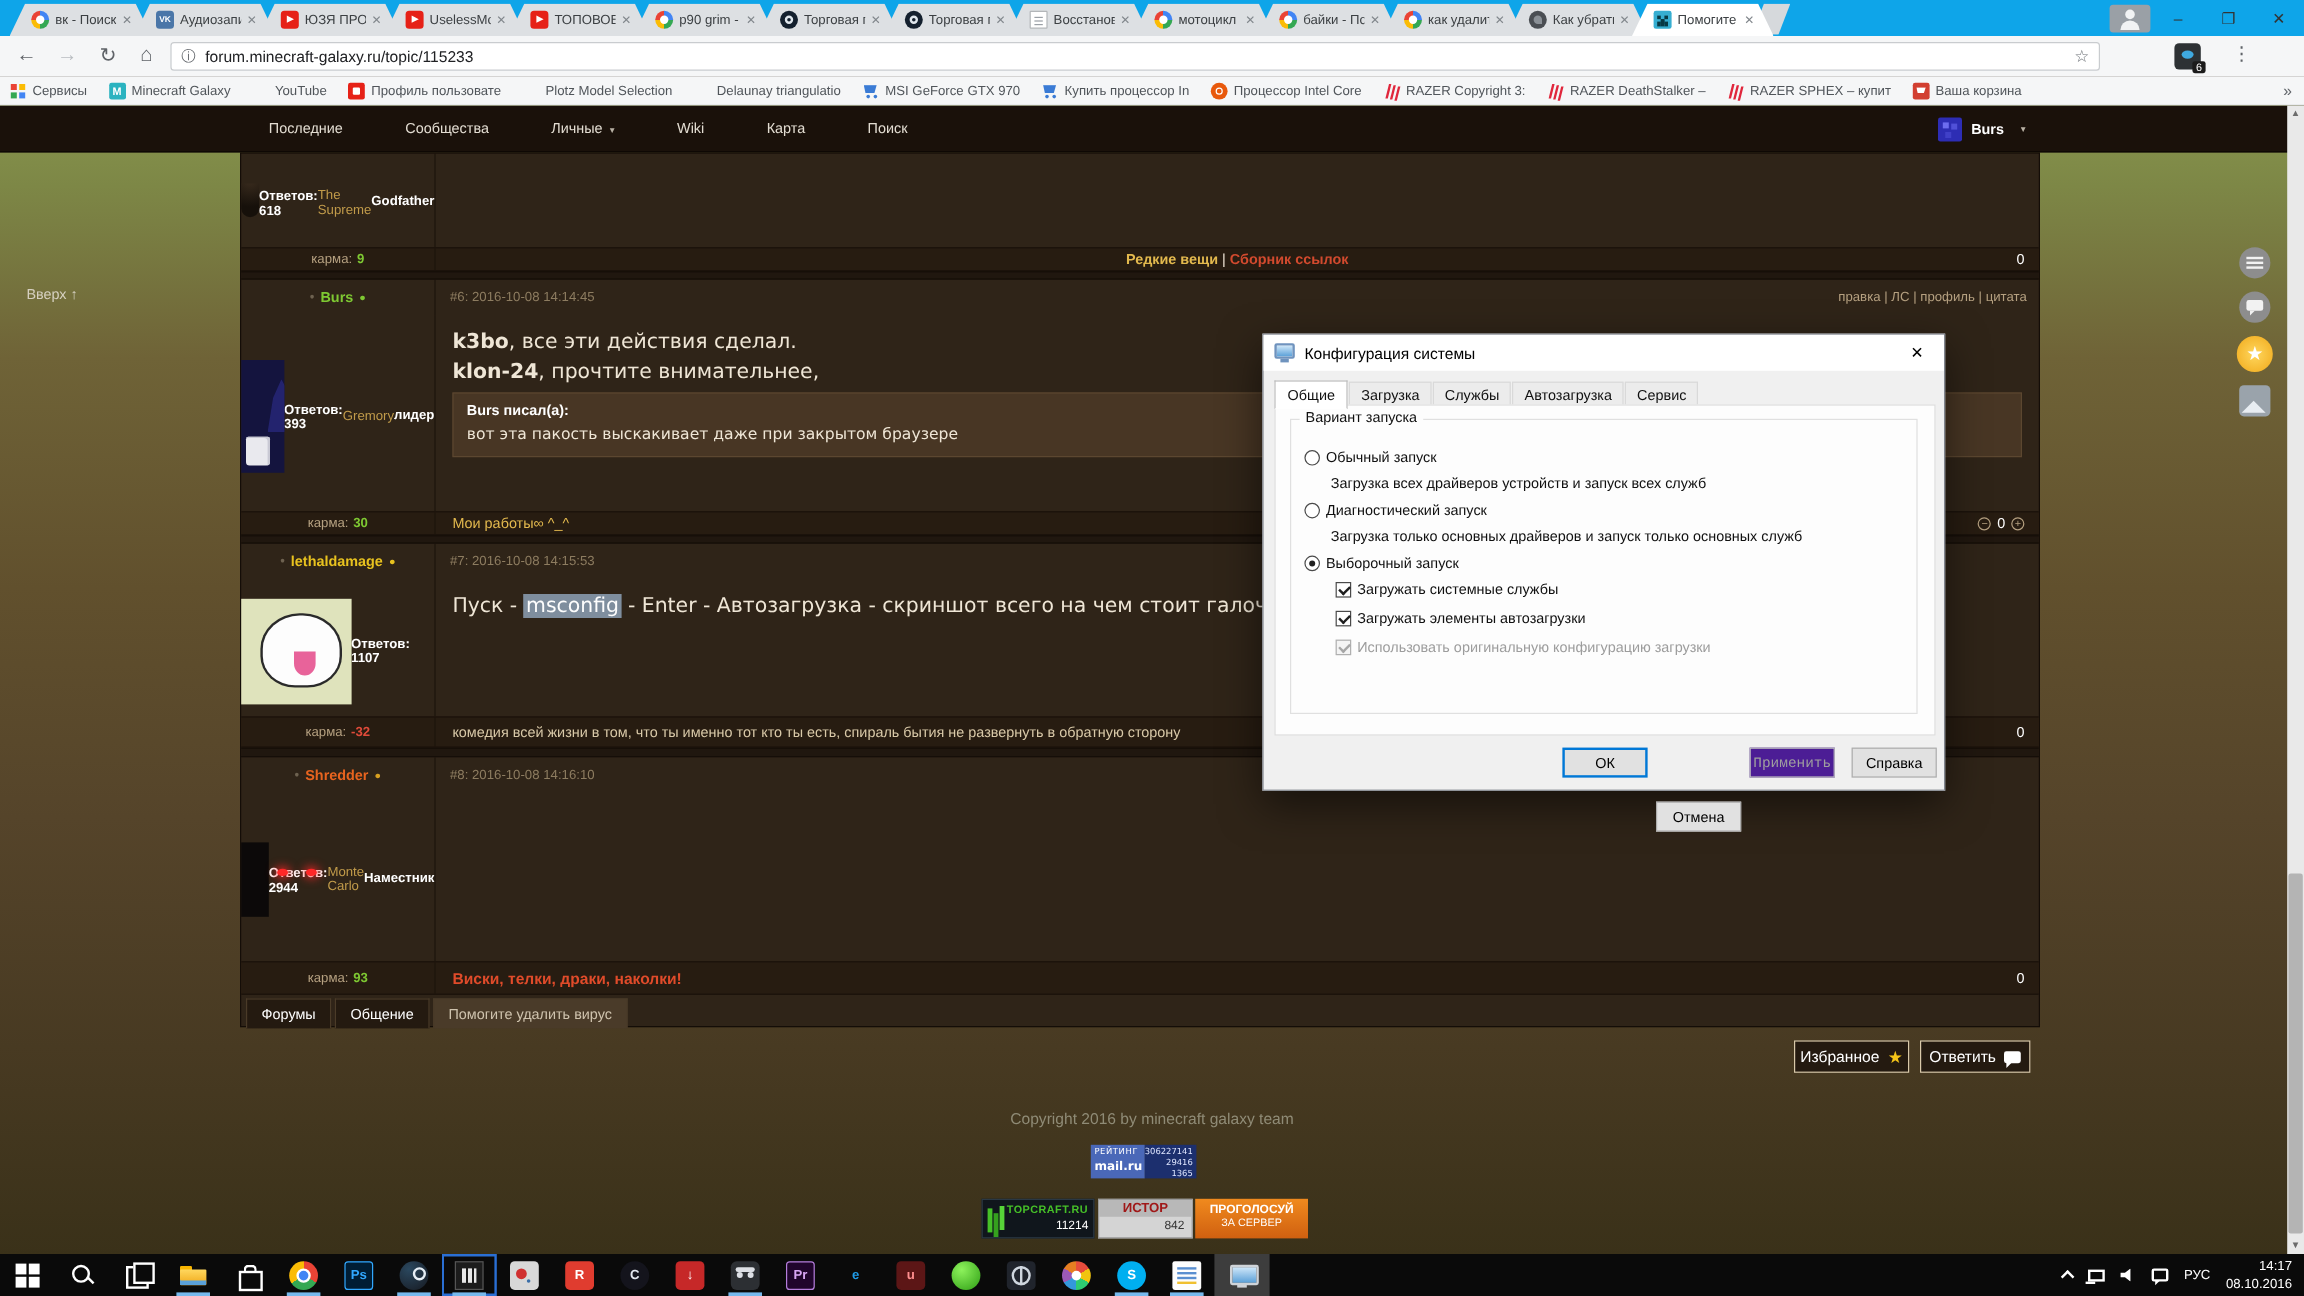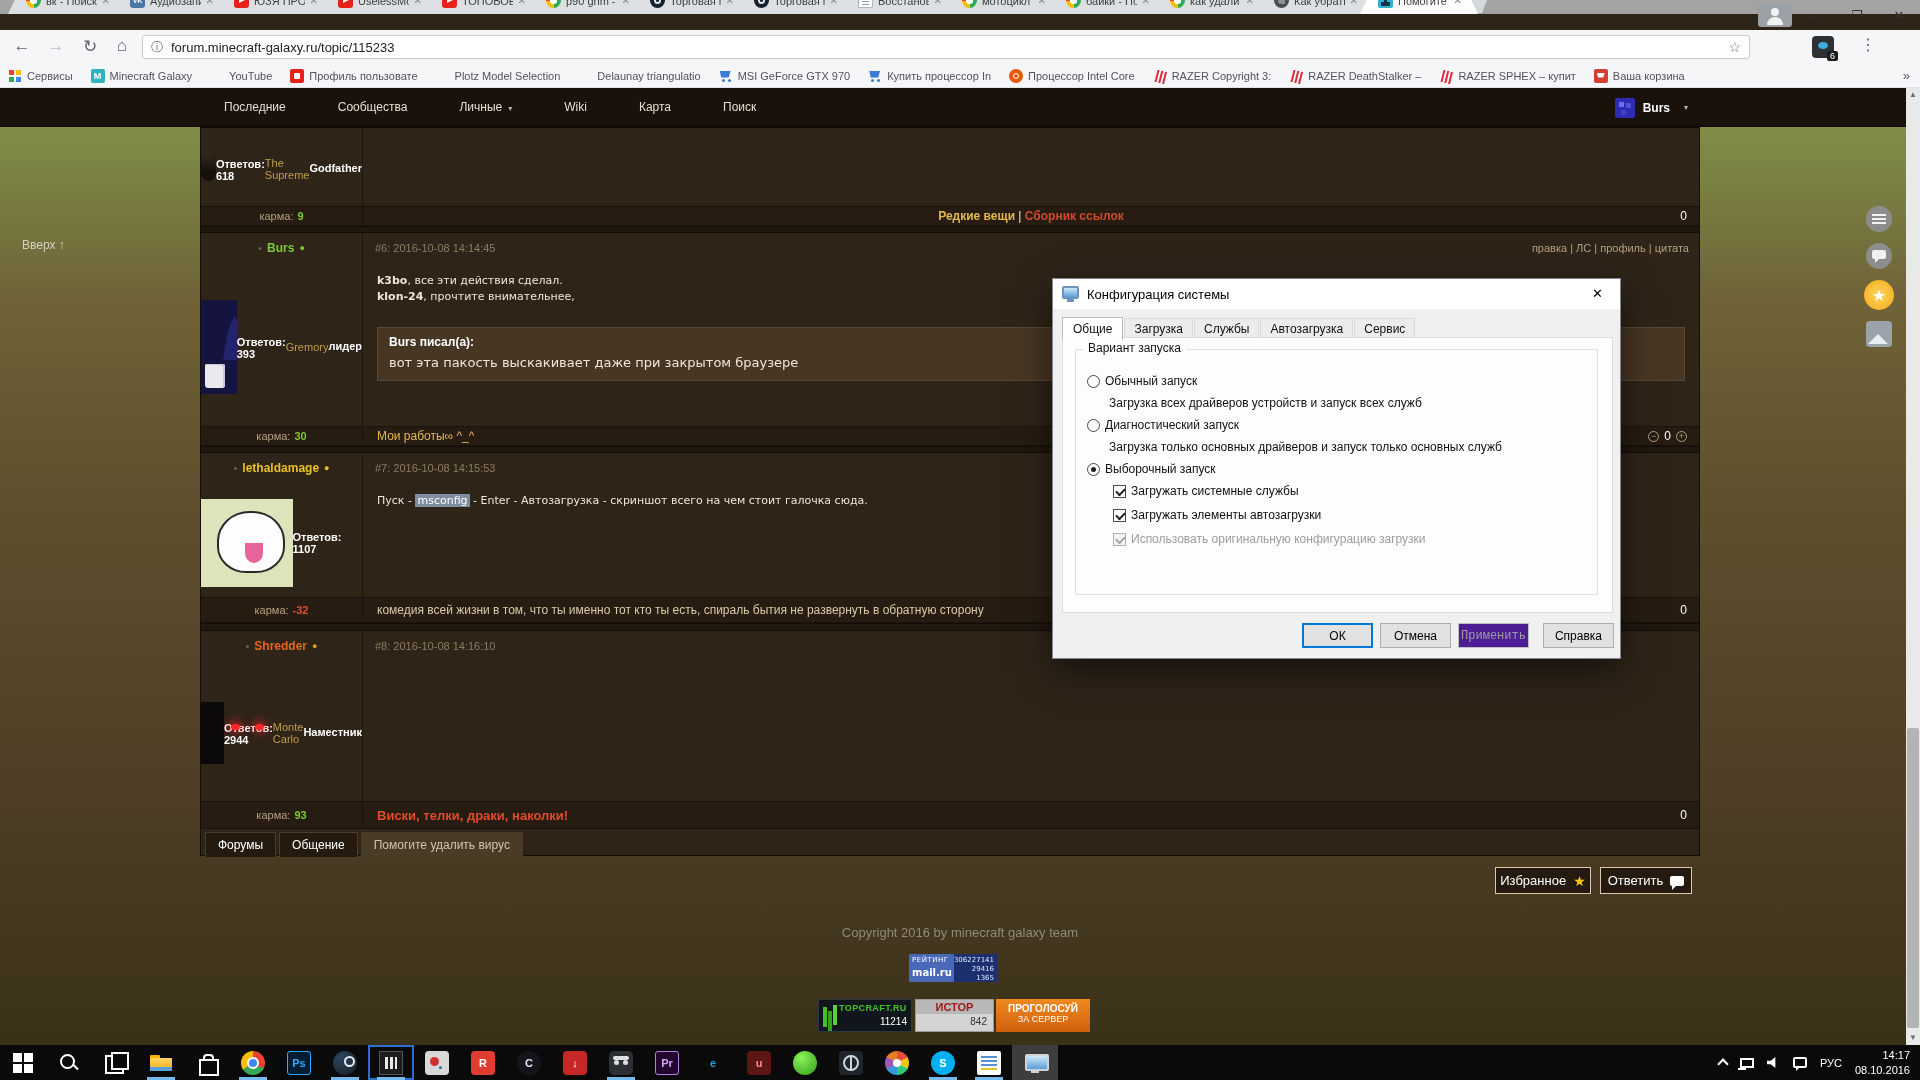--- a/index.html
+++ b/index.html
@@ -1,21 +1,21 @@
 <!DOCTYPE html>
 <html><head>
 <meta charset="utf-8">
 <style>
   * { margin:0; padding:0; box-sizing:border-box; }
   html,body { width:1920px; height:1080px; overflow:hidden; background:#000; }
   body { font-family:"Liberation Sans",sans-serif; }
   .stage { position:relative; width:1920px; height:1080px; overflow:hidden; background:#2f2418; }
 
   
-  .tabstrip { position:absolute; left:0; top:0; width:1920px; height:14px; background:#a3a3a3;padding-left:38px; }
+  .tabstrip { position:absolute; left:0; top:0; width:1920px; height:30px; background:#0ea5e9;padding-left:38px; }
   .tabs { position:absolute; left:8px; bottom:0; display:flex; height:27px; }
   .tab { position:relative; width:118px; height:27px; margin-right:-14px;
          clip-path:polygon(13px 0, calc(100% - 13px) 0, 100% 100%, 0 100%);
          background:#dde0e3; display:flex; align-items:center; padding:0 16px 0 18px; gap:5px; }
   .tab.active { background:#ffffff; z-index:5; }
   .tab-label { flex:1; font-size:11px; color:#3c4043; white-space:nowrap; overflow:hidden; }
   .tab-close { font-size:10px; color:#80868b; flex:none; }
   .newtab { width:32px; height:26px; margin-left:-4px; clip-path:polygon(10px 0,100% 0,calc(100% - 10px) 100%,0 100%); background:#d6d9dc; z-index:1; }
   .profile-btn { position:absolute; right:128px; top:4px; width:34px; height:23px; background:#9aa0a6; border-radius:3px; }
   .profile-btn::before { content:""; position:absolute; left:13px; top:4px; width:8px; height:8px; border-radius:50%; background:#f1f3f4; }
@@ -108,21 +108,21 @@
   .phead { align-items:center; }
   .phead .pleft { flex-direction:row; justify-content:center; align-items:center; gap:5px; height:100%; }
   .post-num { font-size:11px; color:#8d7c60; margin-left:12px; }
   .post-actions { position:absolute; right:10px; top:50%; transform:translateY(-50%); font-size:11px; color:#b5a080; }
   .dot-dim { color:#6e6250; font-size:11px; }
   .uname { font-size:12px; font-weight:bold; }
   .udot { font-size:9px; }
   .replies { font-size:11px; font-weight:bold; color:#fff; margin-top:6px; }
   .rank1 { font-size:11px; color:#c19b4a; margin-top:4px; }
   .rank2 { font-size:11px; font-weight:bold; color:#fff; margin-top:2px; }
-  .ptext { font-family:"DejaVu Sans",sans-serif; font-size:11px; color:#efe6d6; line-height:1.45; padding:10px 14px 0 14px; }
+  .ptext { font-family:"DejaVu Sans",sans-serif; font-size:17px; color:#efe6d6; line-height:1.45; padding:10px 14px 0 14px; }
   .quote { position:absolute; left:14px; right:14px; background:#483624; border:1px solid #5c4730; padding:7px 11px; }
   .quote-title { font-size:12px; font-weight:bold; color:#fff; }
   .quote-text { font-family:"DejaVu Sans",sans-serif; font-size:13px; color:#efe6d6; margin-top:6px; }
   .sig { font-size:12px; margin-left:14px; white-space:nowrap; overflow:hidden; }
   .rating { position:absolute; right:12px; top:50%; transform:translateY(-50%); display:flex; align-items:center; gap:5px; font-size:12px; color:#fff; }
   .thumb { width:11px; height:11px; border-radius:50%; border:1px solid #b5a080; color:#b5a080; font-size:9px; line-height:9px; text-align:center; }
   .hl { background:#7f8e9e; color:#fdfdfd; padding:0 2px; }
 
   .avatar-top { width:62px; height:28px; margin-top:0; border-radius:0 0 31px 31px; background:radial-gradient(circle at 50% -10%, #3a2c1e, #16100a 70%); }
   .avatar-burs { width:94px; height:94px; margin-top:5px; background:#14143e; position:relative; overflow:hidden; }
@@ -659,21 +659,21 @@
     <div class="check" style="left:60px; top:206px;"></div>
     <div class="dlabel" style="left:78px; top:205px;">Загружать системные службы</div>
 
     <div class="check" style="left:60px; top:230px;"></div>
     <div class="dlabel" style="left:78px; top:229px;">Загружать элементы автозагрузки</div>
 
     <div class="check dis" style="left:60px; top:254px;"></div>
     <div class="dlabel dim" style="left:78px; top:253px;">Использовать оригинальную конфигурацию загрузки</div>
 
     <div class="dbtn default" style="left:249px;">ОК</div>
-    <div class="dbtn" style="left:327px;">Отмена</div>
+    <div class="dbtn" style="left:327px;margin-top:45px;">Отмена</div>
     <div class="dbtn dis" style="left:405px;">Применить</div>
     <div class="dbtn" style="left:490px;">Справка</div>
   </div>
 
   <div class="taskbar">
     <div style="display:flex;" id="tb-host">
         <div class="tb-icon ti-start">
           <div class="tb-g"></div>
         </div>
         <div class="tb-icon ti-search">

